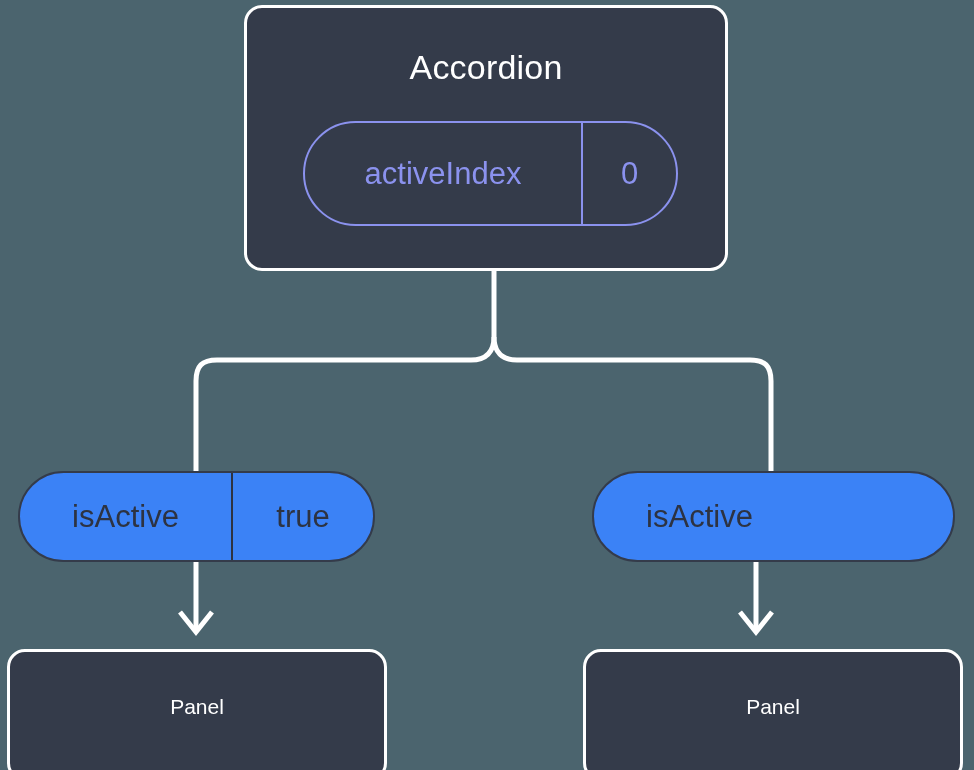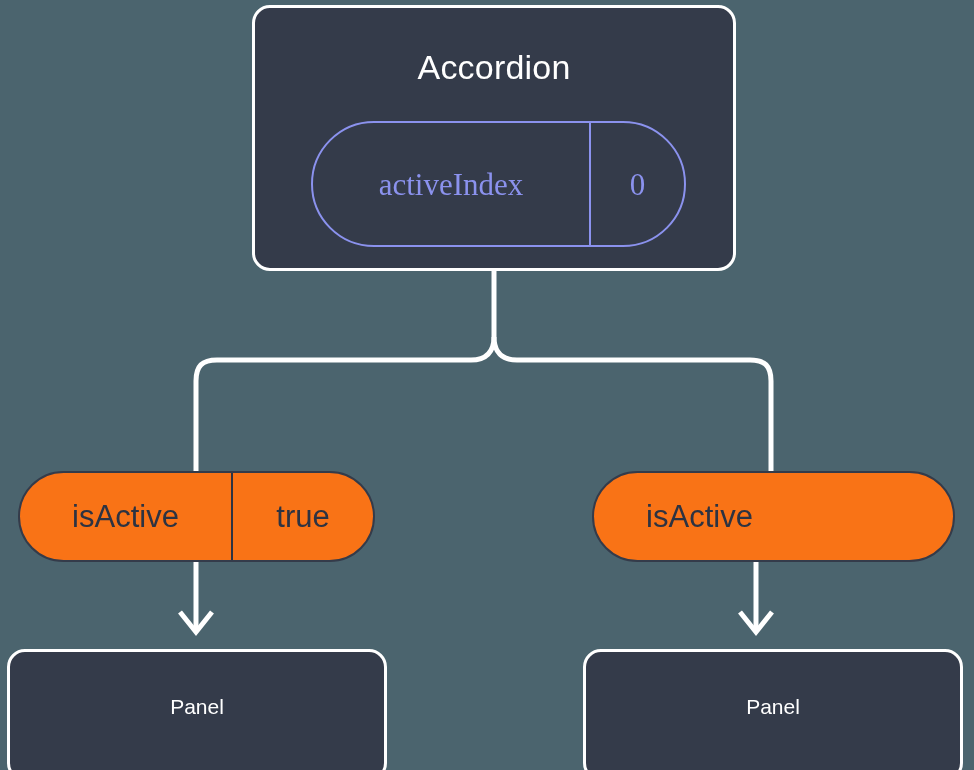--- a/index.html
+++ b/index.html
@@ -36,21 +36,21 @@
     position: absolute;
     box-sizing: border-box;
     background: #343b4a;
     border: 3px solid #ffffff;
     border-radius: 18px;
     z-index: 2;
   }
 
   
   #accordion-node {
-    left: 252px;
+    left: 244px;
     top: 5px;
     width: 484px;
     height: 266px;
   }
   .node-title {
     position: absolute;
     left: 0;
     right: 0;
     top: 42px;
     text-align: center;
@@ -68,22 +68,21 @@
     display: flex;
     align-items: stretch;
     border: 2px solid #8b92ee;
     border-radius: 9999px;
     overflow: hidden;
   }
   #accordion-state-pill {
     left: 56px;
     top: 113px;
     width: 375px;
-    height: 126px;
-    font-family: Liberation Serif, serif;
+    height: 105px;
   }
   .pill-outline .pill-key,
   .pill-outline .pill-val {
     display: flex;
     align-items: center;
     justify-content: center;
     color: #8b92ee;
     font-size: 31px;
     font-weight: 400;
     line-height: 1;
@@ -96,21 +95,21 @@
     flex: 1 1 auto;
     border-left: 2px solid #8b92ee;
   }
 
   
   .pill-filled {
     position: absolute;
     box-sizing: border-box;
     display: flex;
     align-items: stretch;
-    background: #f97316;
+    background: #3b82f6;
     border: 2px solid #343b4a;
     border-radius: 9999px;
     overflow: hidden;
     z-index: 2;
   }
   .pill-filled .pill-key,
   .pill-filled .pill-val {
     display: flex;
     align-items: center;
     justify-content: center;

